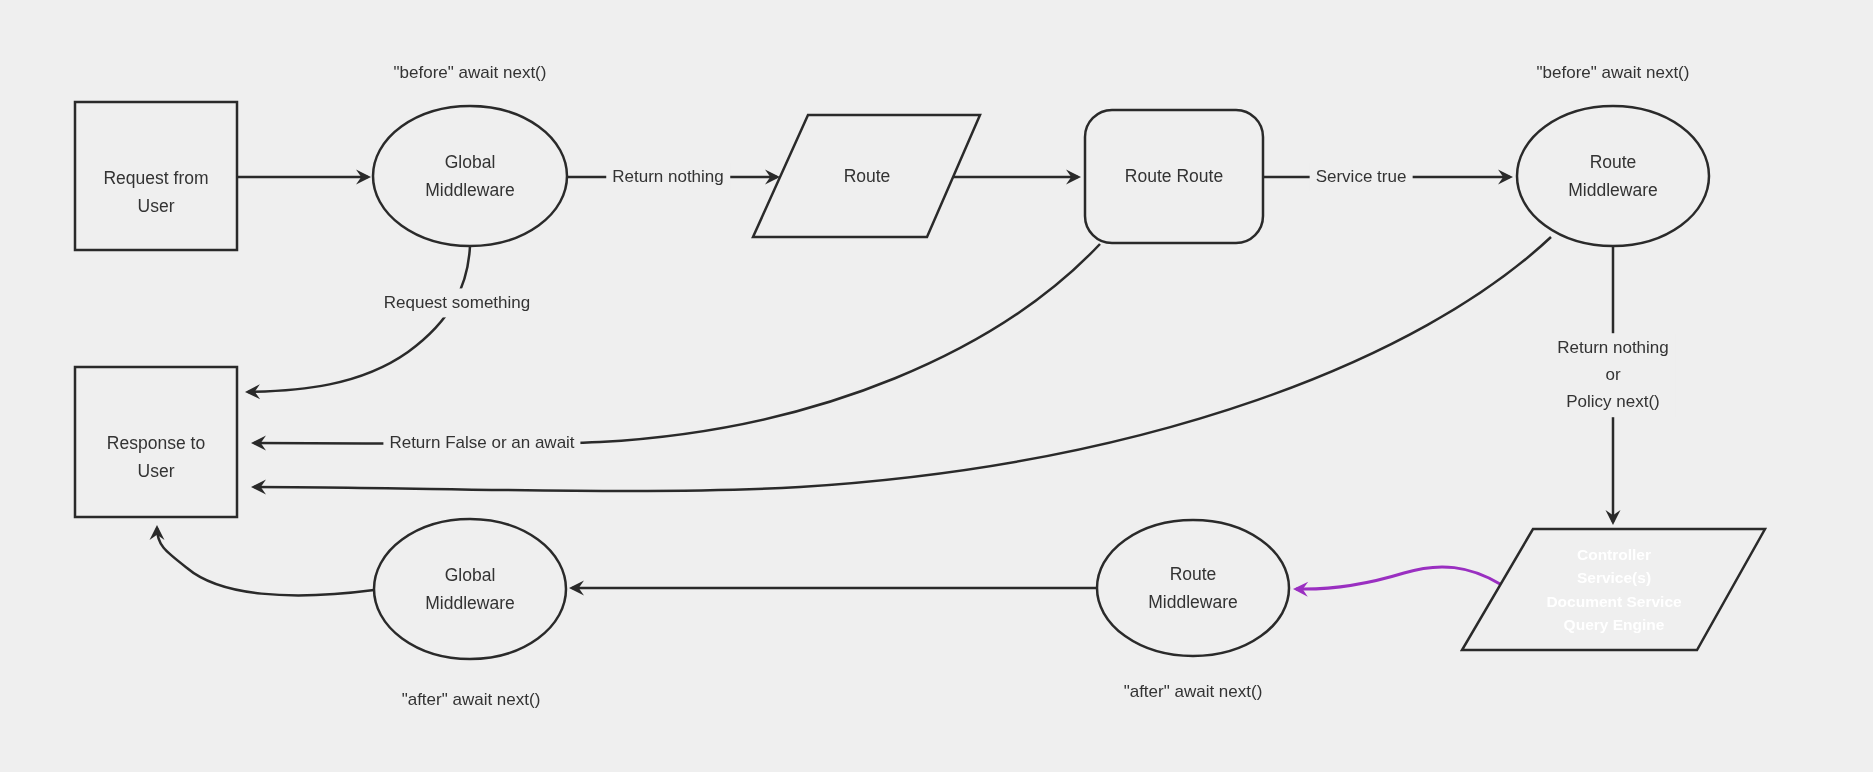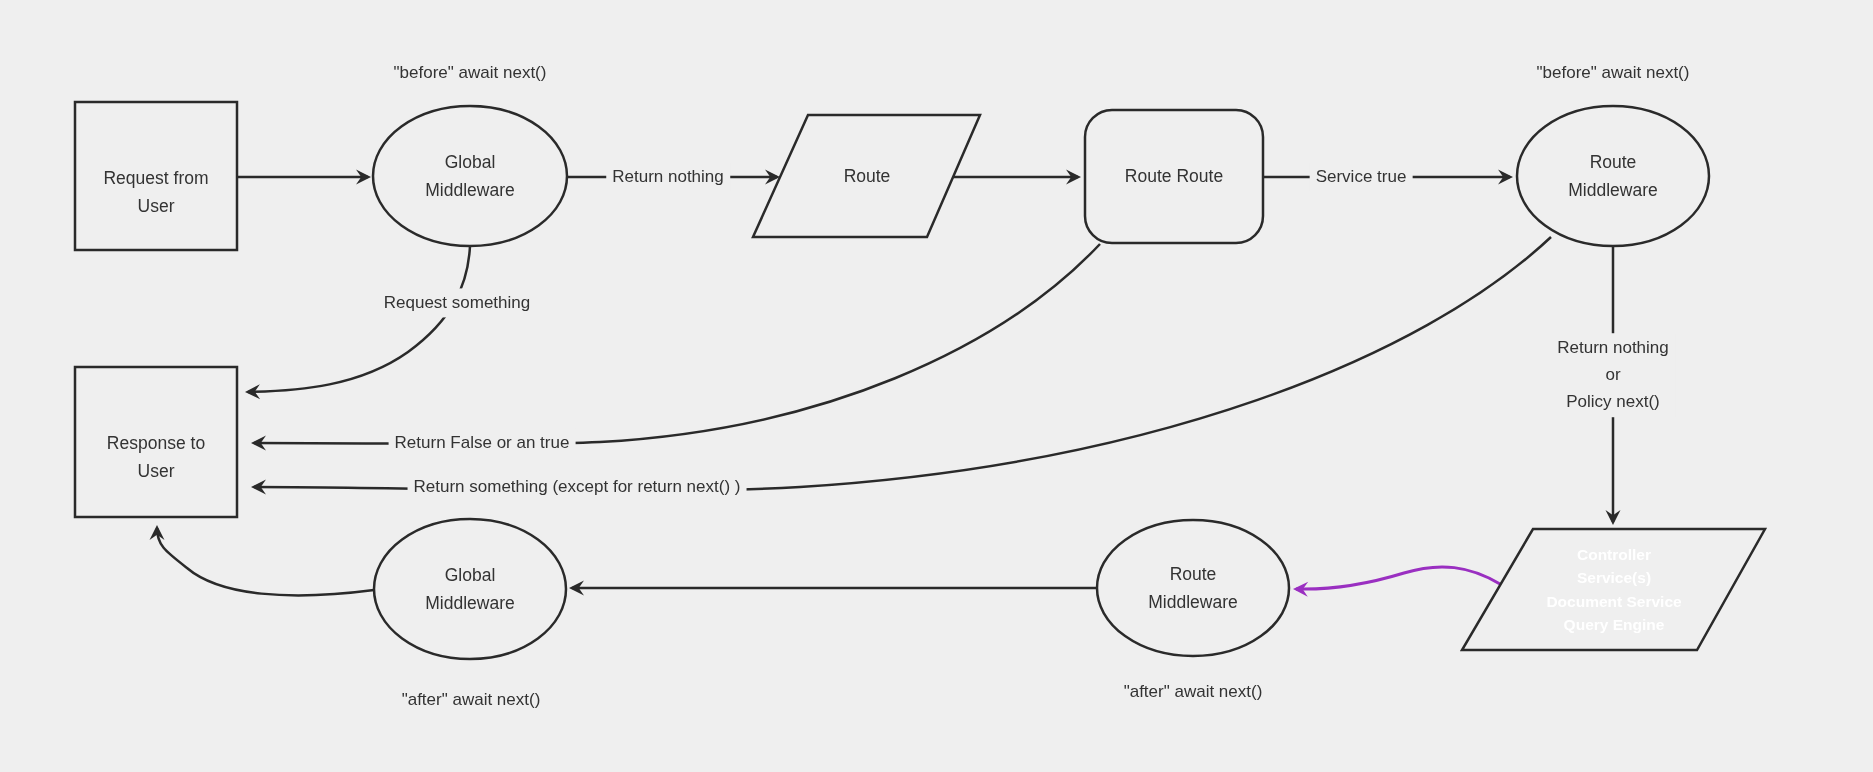--- a/index.html
+++ b/index.html
@@ -116,22 +116,21 @@
     <span>Service(s)</span>
     <span>Document Service</span>
     <span>Query Engine</span>
   </div>
 
   <div class="lbl" style="left:470px;top:73px">"before" await next()</div>
   <div class="lbl" style="left:1613px;top:73px">"before" await next()</div>
   <div class="lbl" style="left:668px;top:177px">Return nothing</div>
   <div class="lbl" style="left:1361px;top:177px">Service true</div>
   <div class="lbl" style="left:457px;top:303px">Request something</div>
-  <div class="lbl" style="left:482px;top:443px">Return False or an true</div>
-  <div class="lbl" style="left:577px;top:487px">Return something (except for return next() )</div>
+  <div class="lbl" style="left:482px;top:443px">Return False or an await</div>
   <div class="lbl multi" style="left:1613px;top:375px">
     <span>Return nothing</span>
     <span>or</span>
     <span>Policy next()</span>
   </div>
   <div class="lbl" style="left:471px;top:700px">"after" await next()</div>
   <div class="lbl" style="left:1193px;top:692px">"after" await next()</div>
 
 </div>
 

